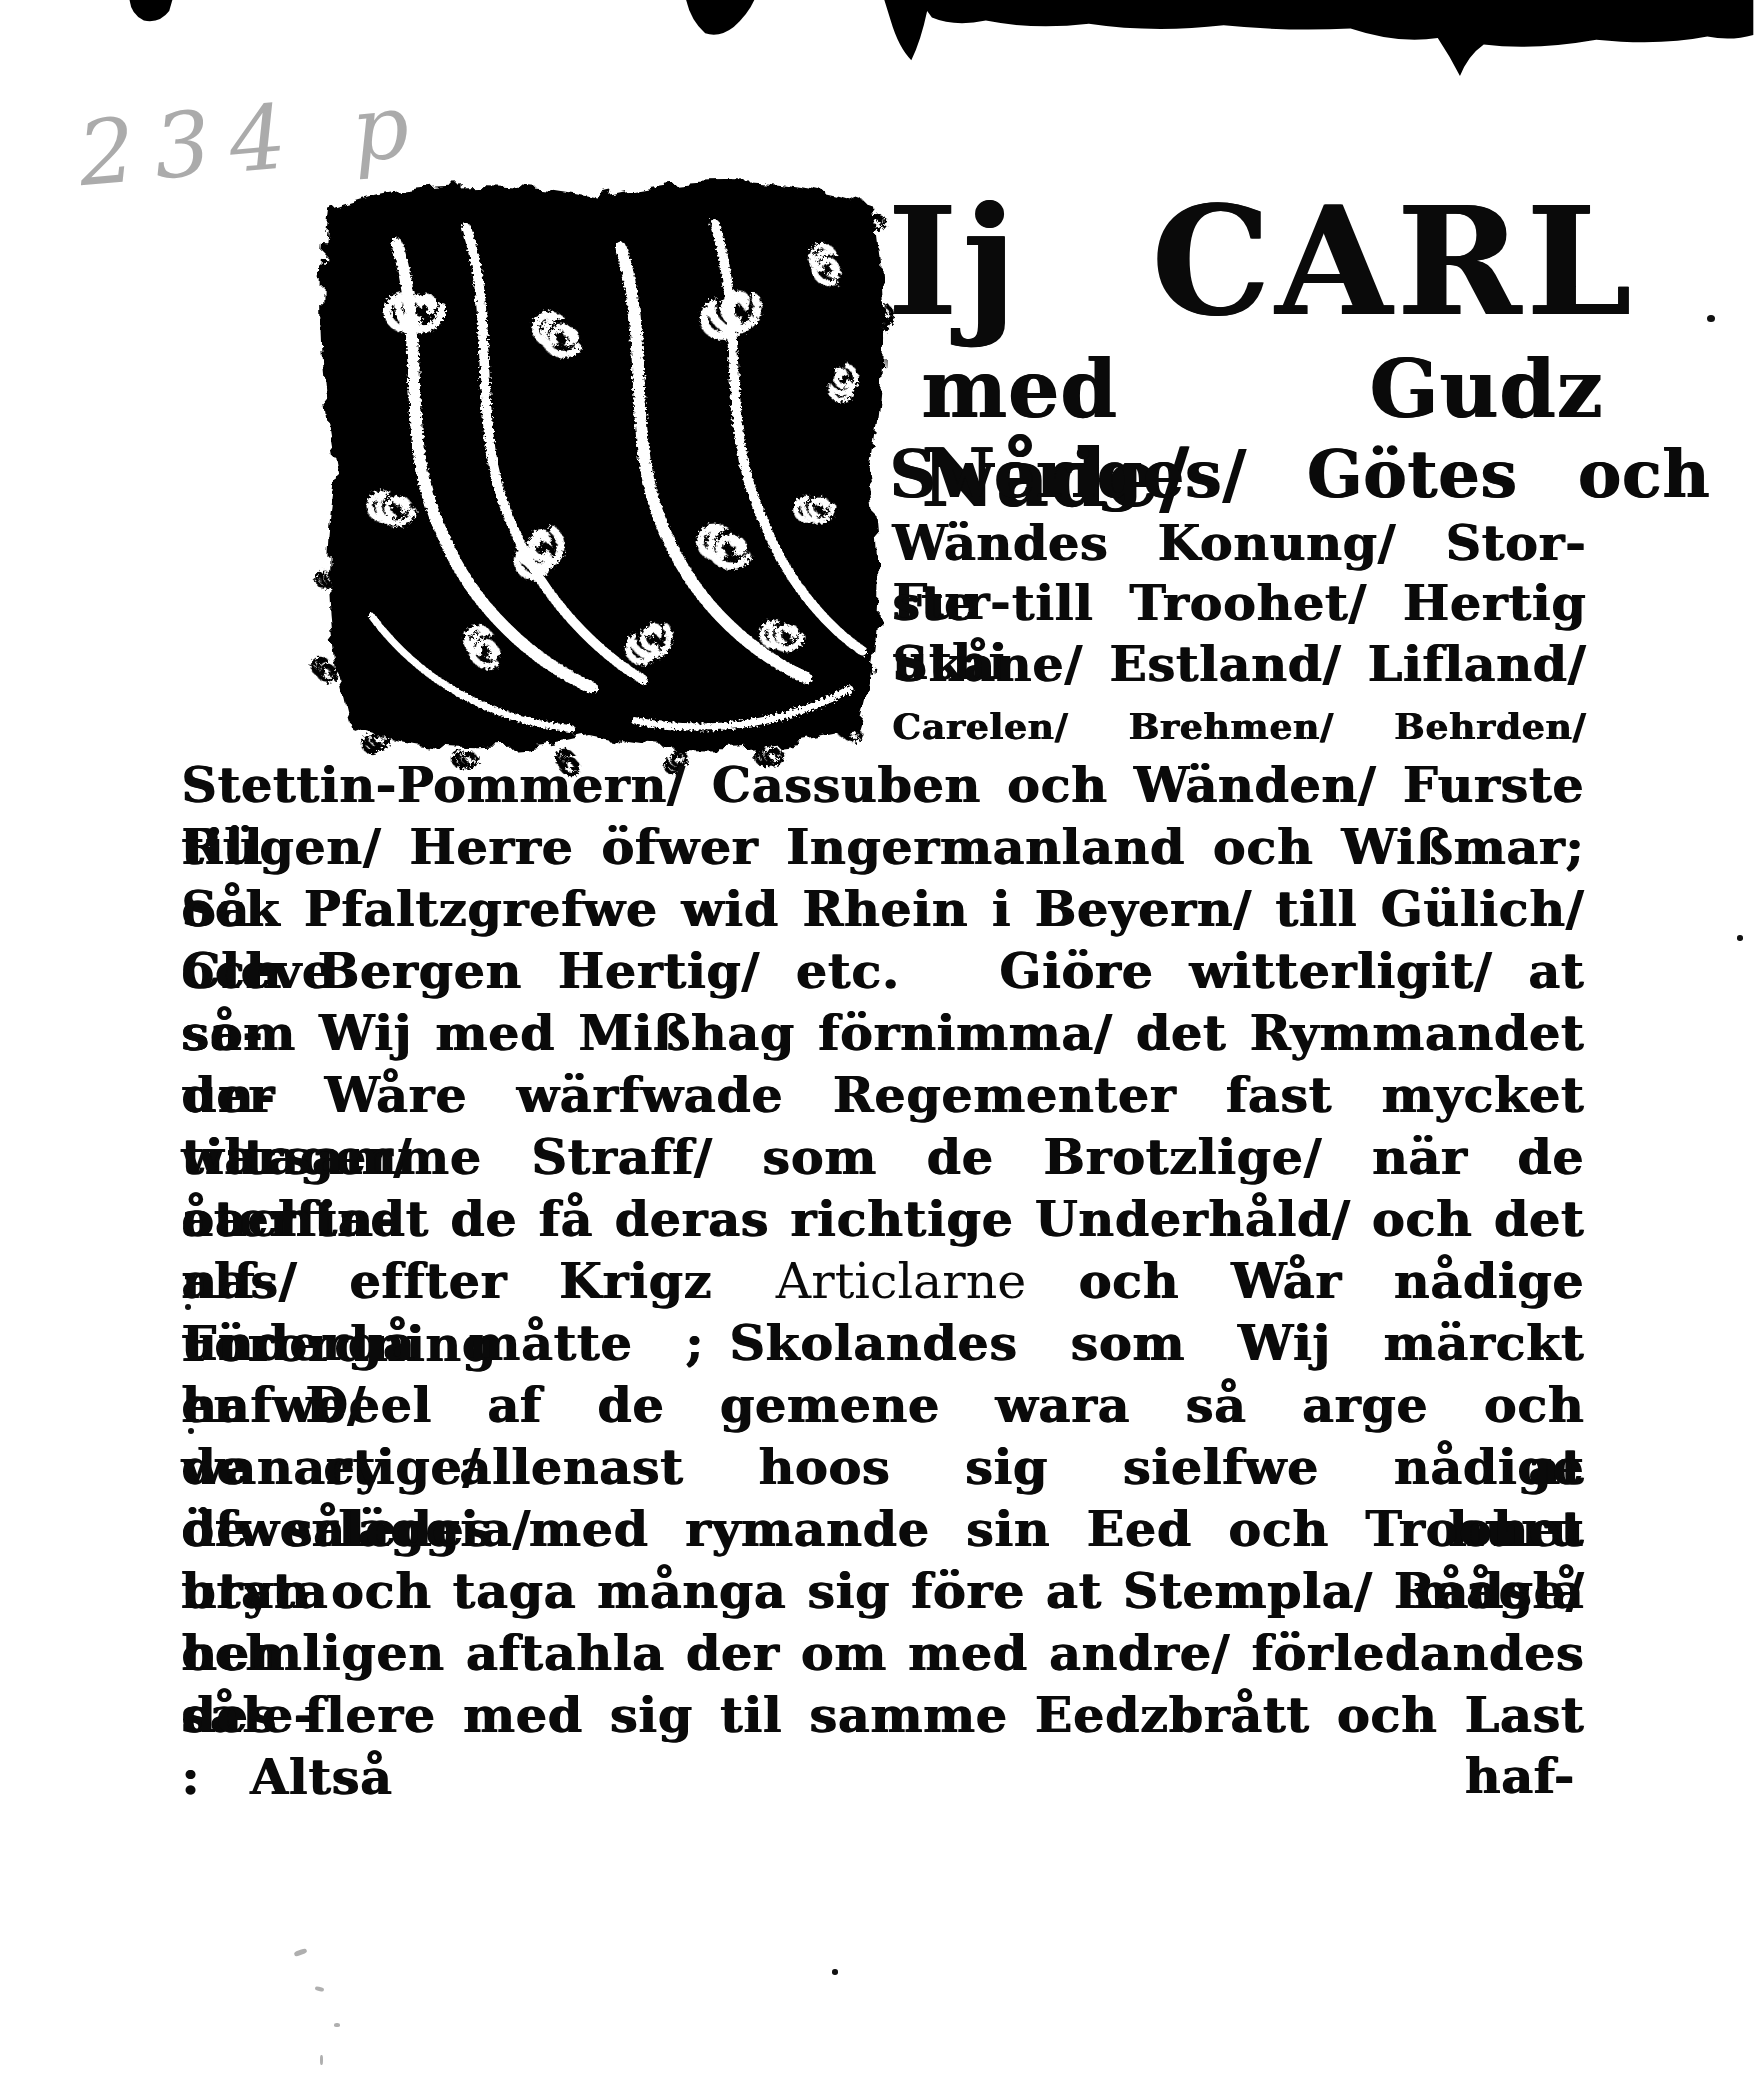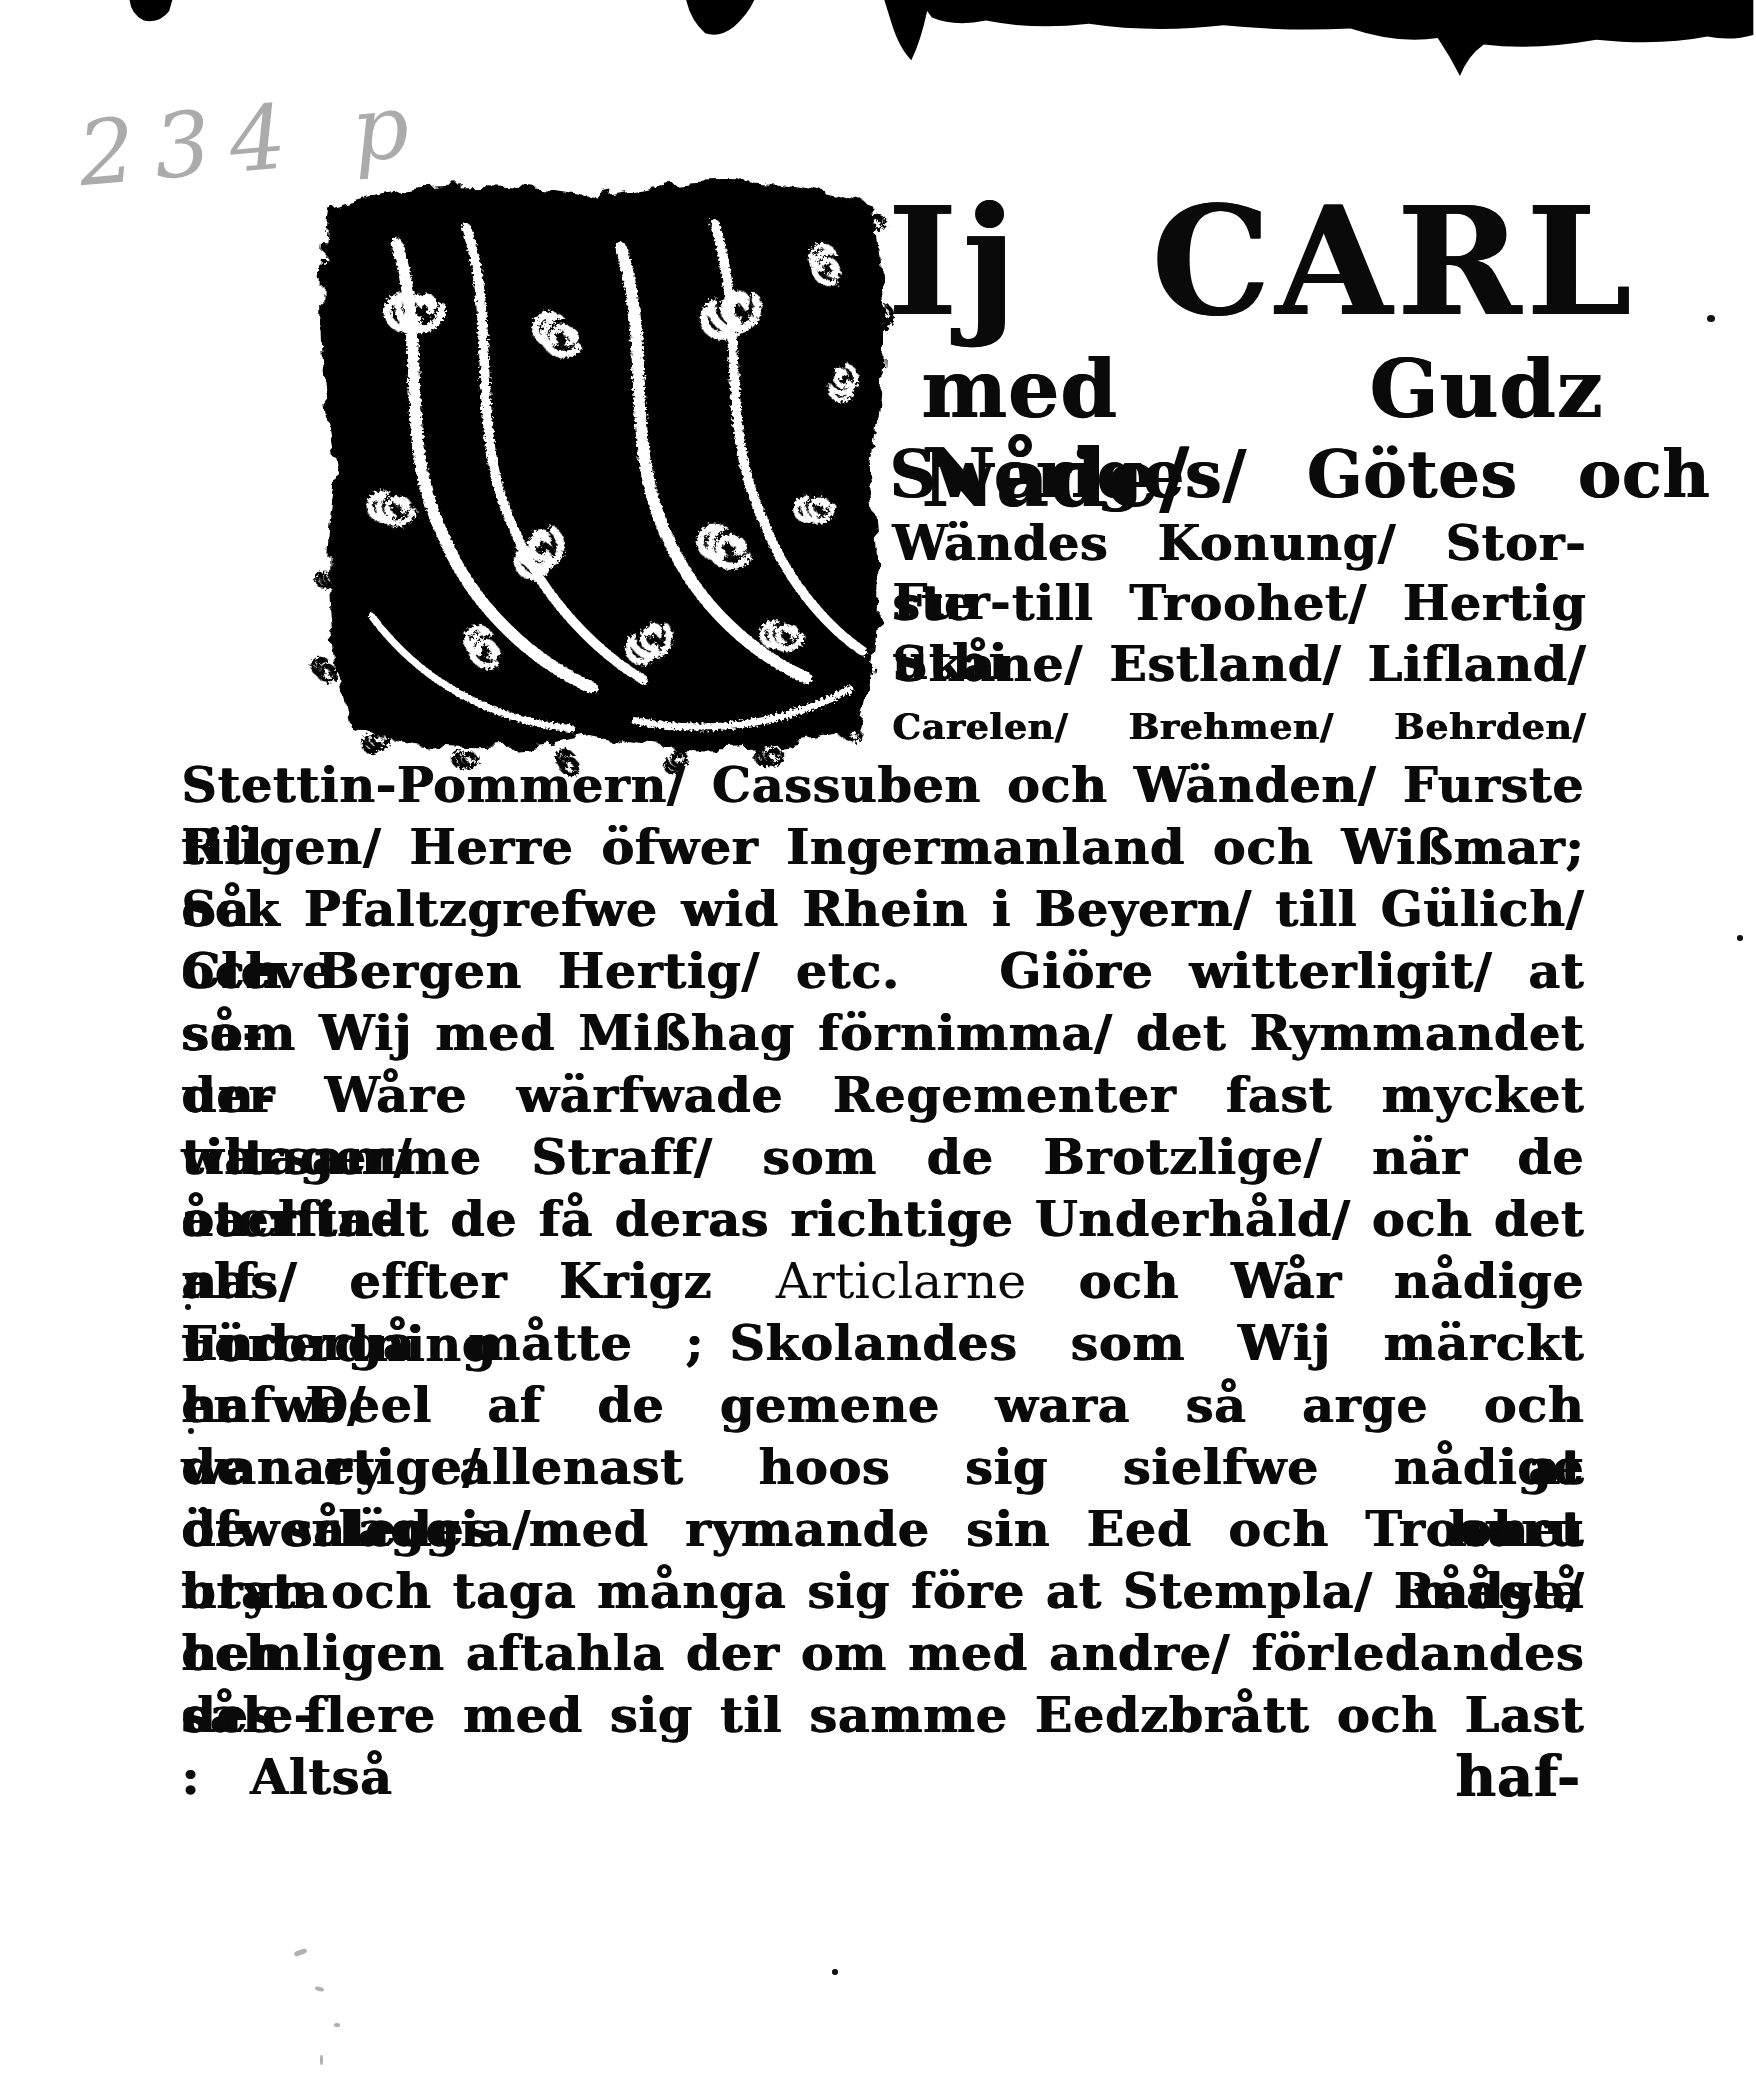--- a/index.html
+++ b/index.html
@@ -38,21 +38,21 @@
   }
   .roman{
     font-weight:400;
     text-shadow:none;
     letter-spacing:0;
     font-family:"DejaVu Serif", serif;
     margin-left:12px;
   }
   .catchword{
     position:absolute;left:1455px;top:1745px;width:129px;
-    text-align:left;font-size:56px;line-height:62px;
+    text-align:center;font-size:49px;line-height:62px;
   }
   .pencil{
     position:absolute;left:78px;top:92px;
     font-size:89px;line-height:95px;
     font-style:italic;
     color:#474747;opacity:.45;
     letter-spacing:19px;
     transform:rotate(-5deg);
     font-family:"DejaVu Serif", serif;
   }

